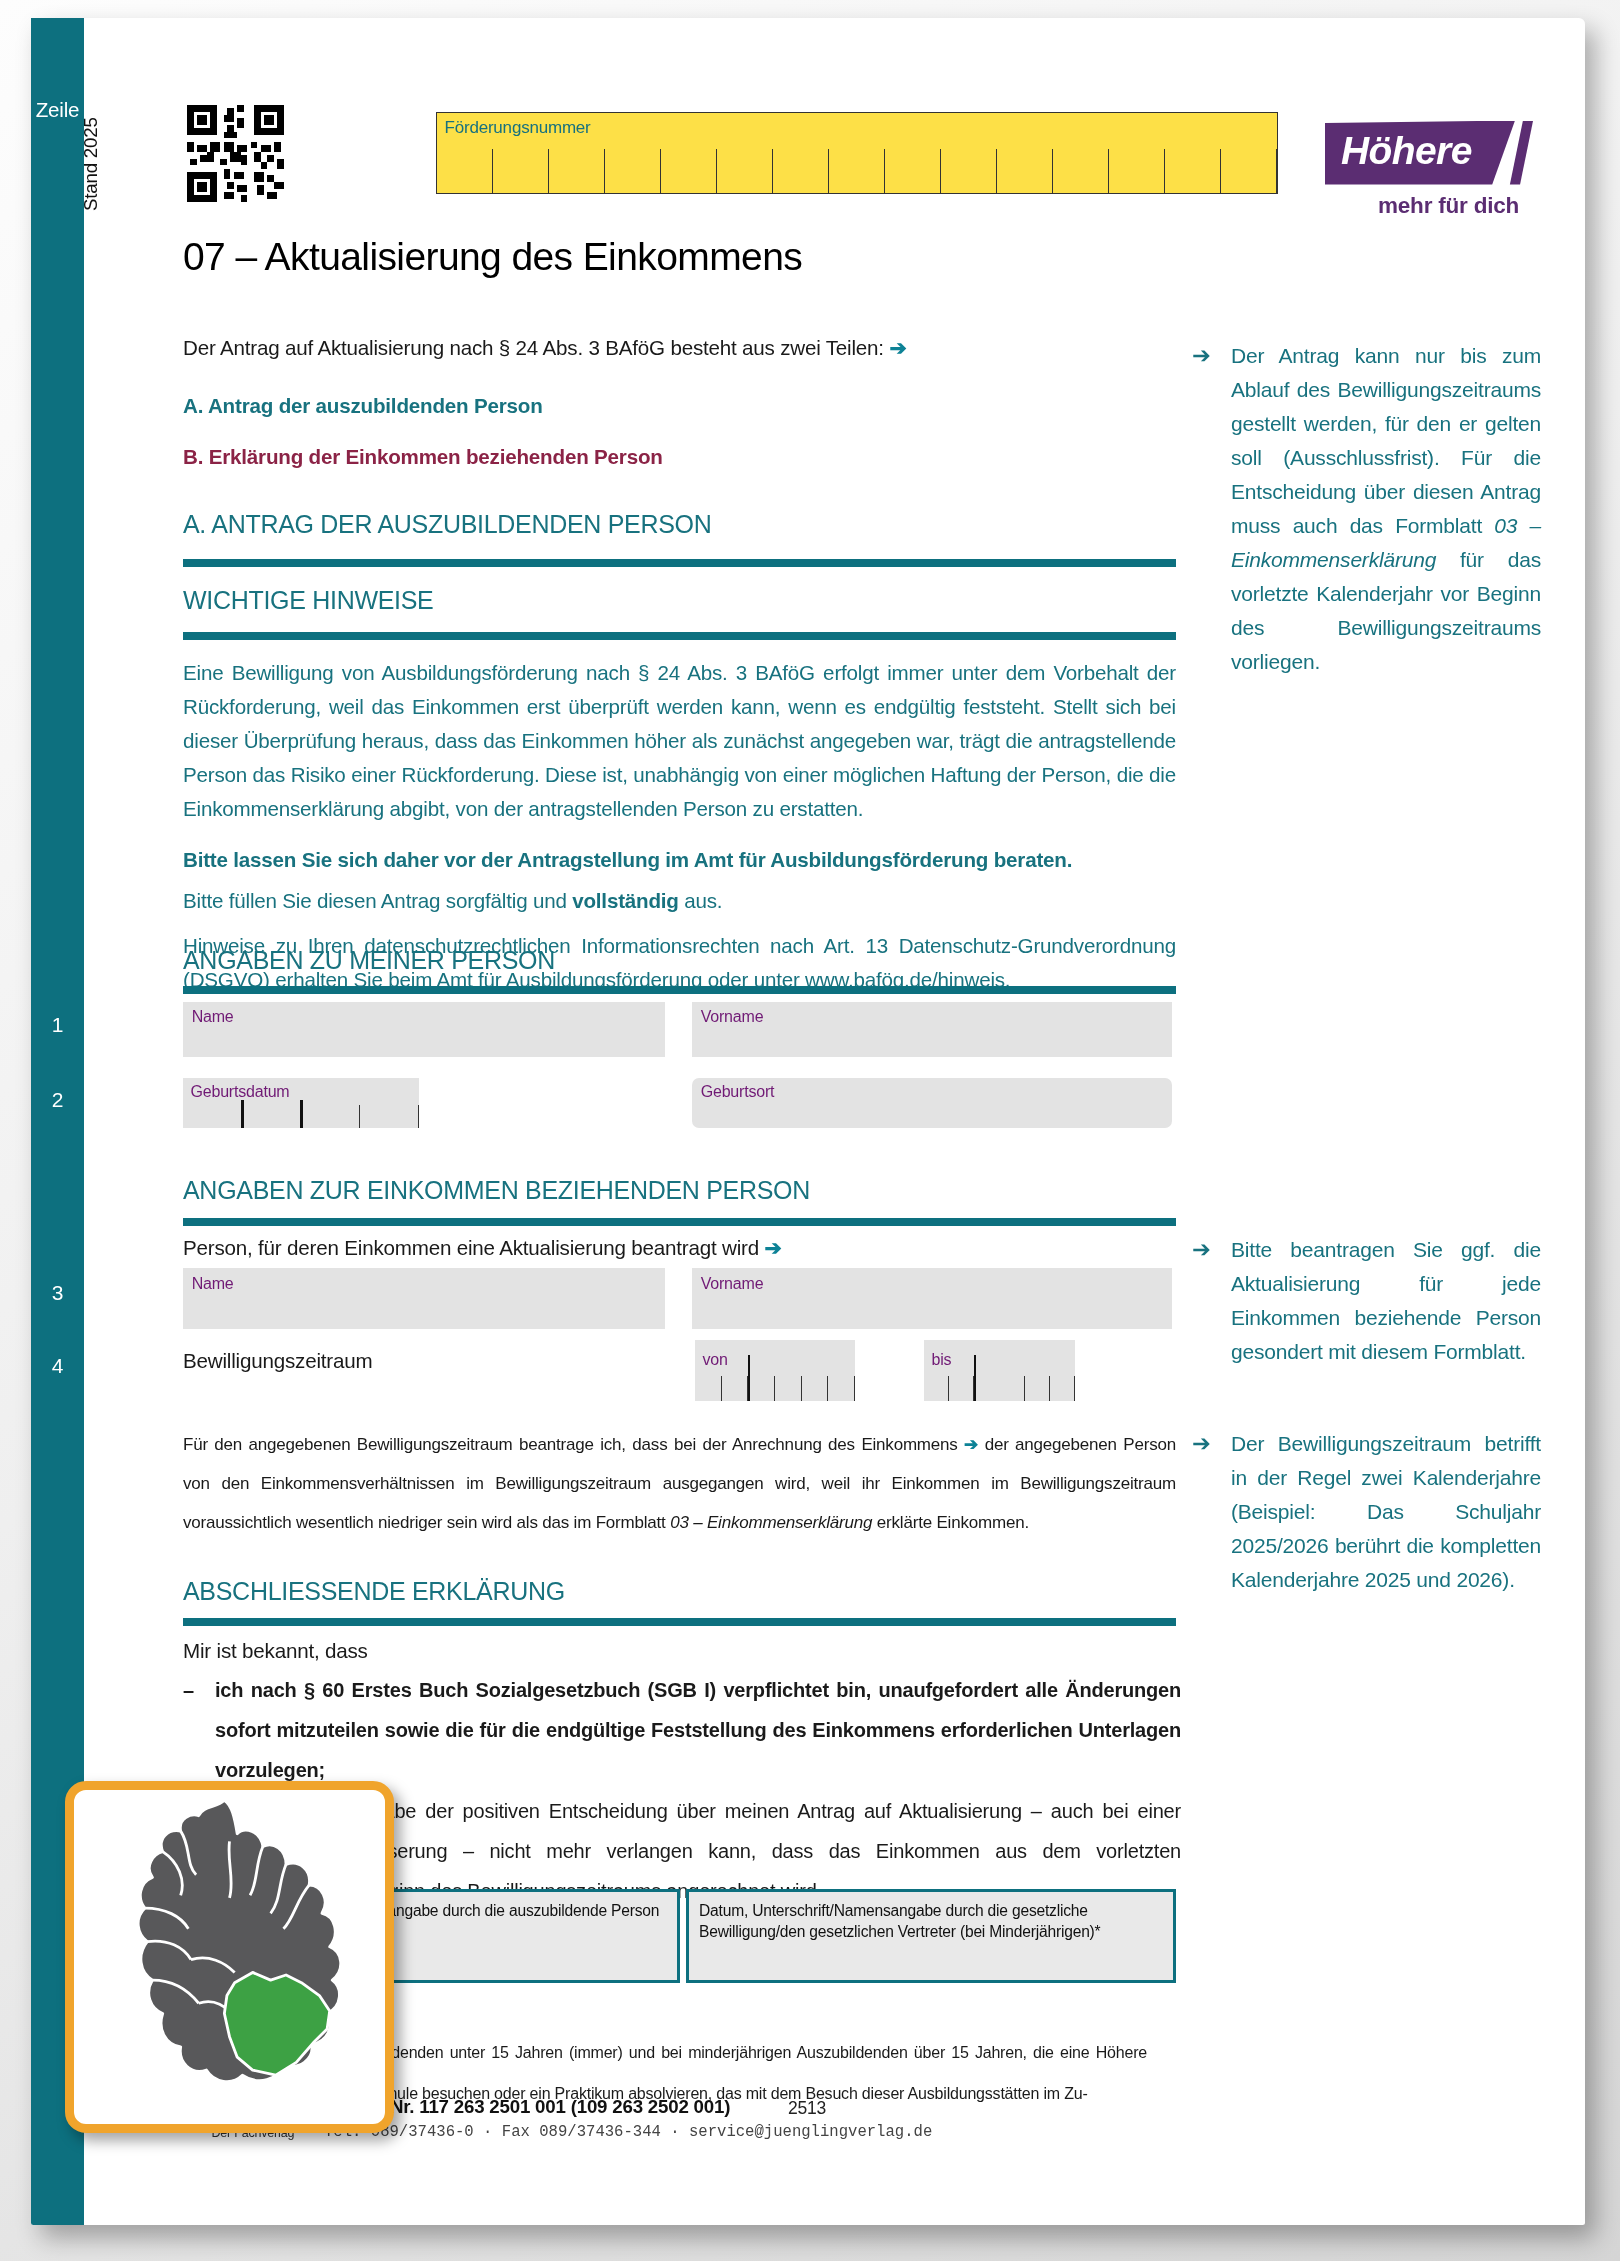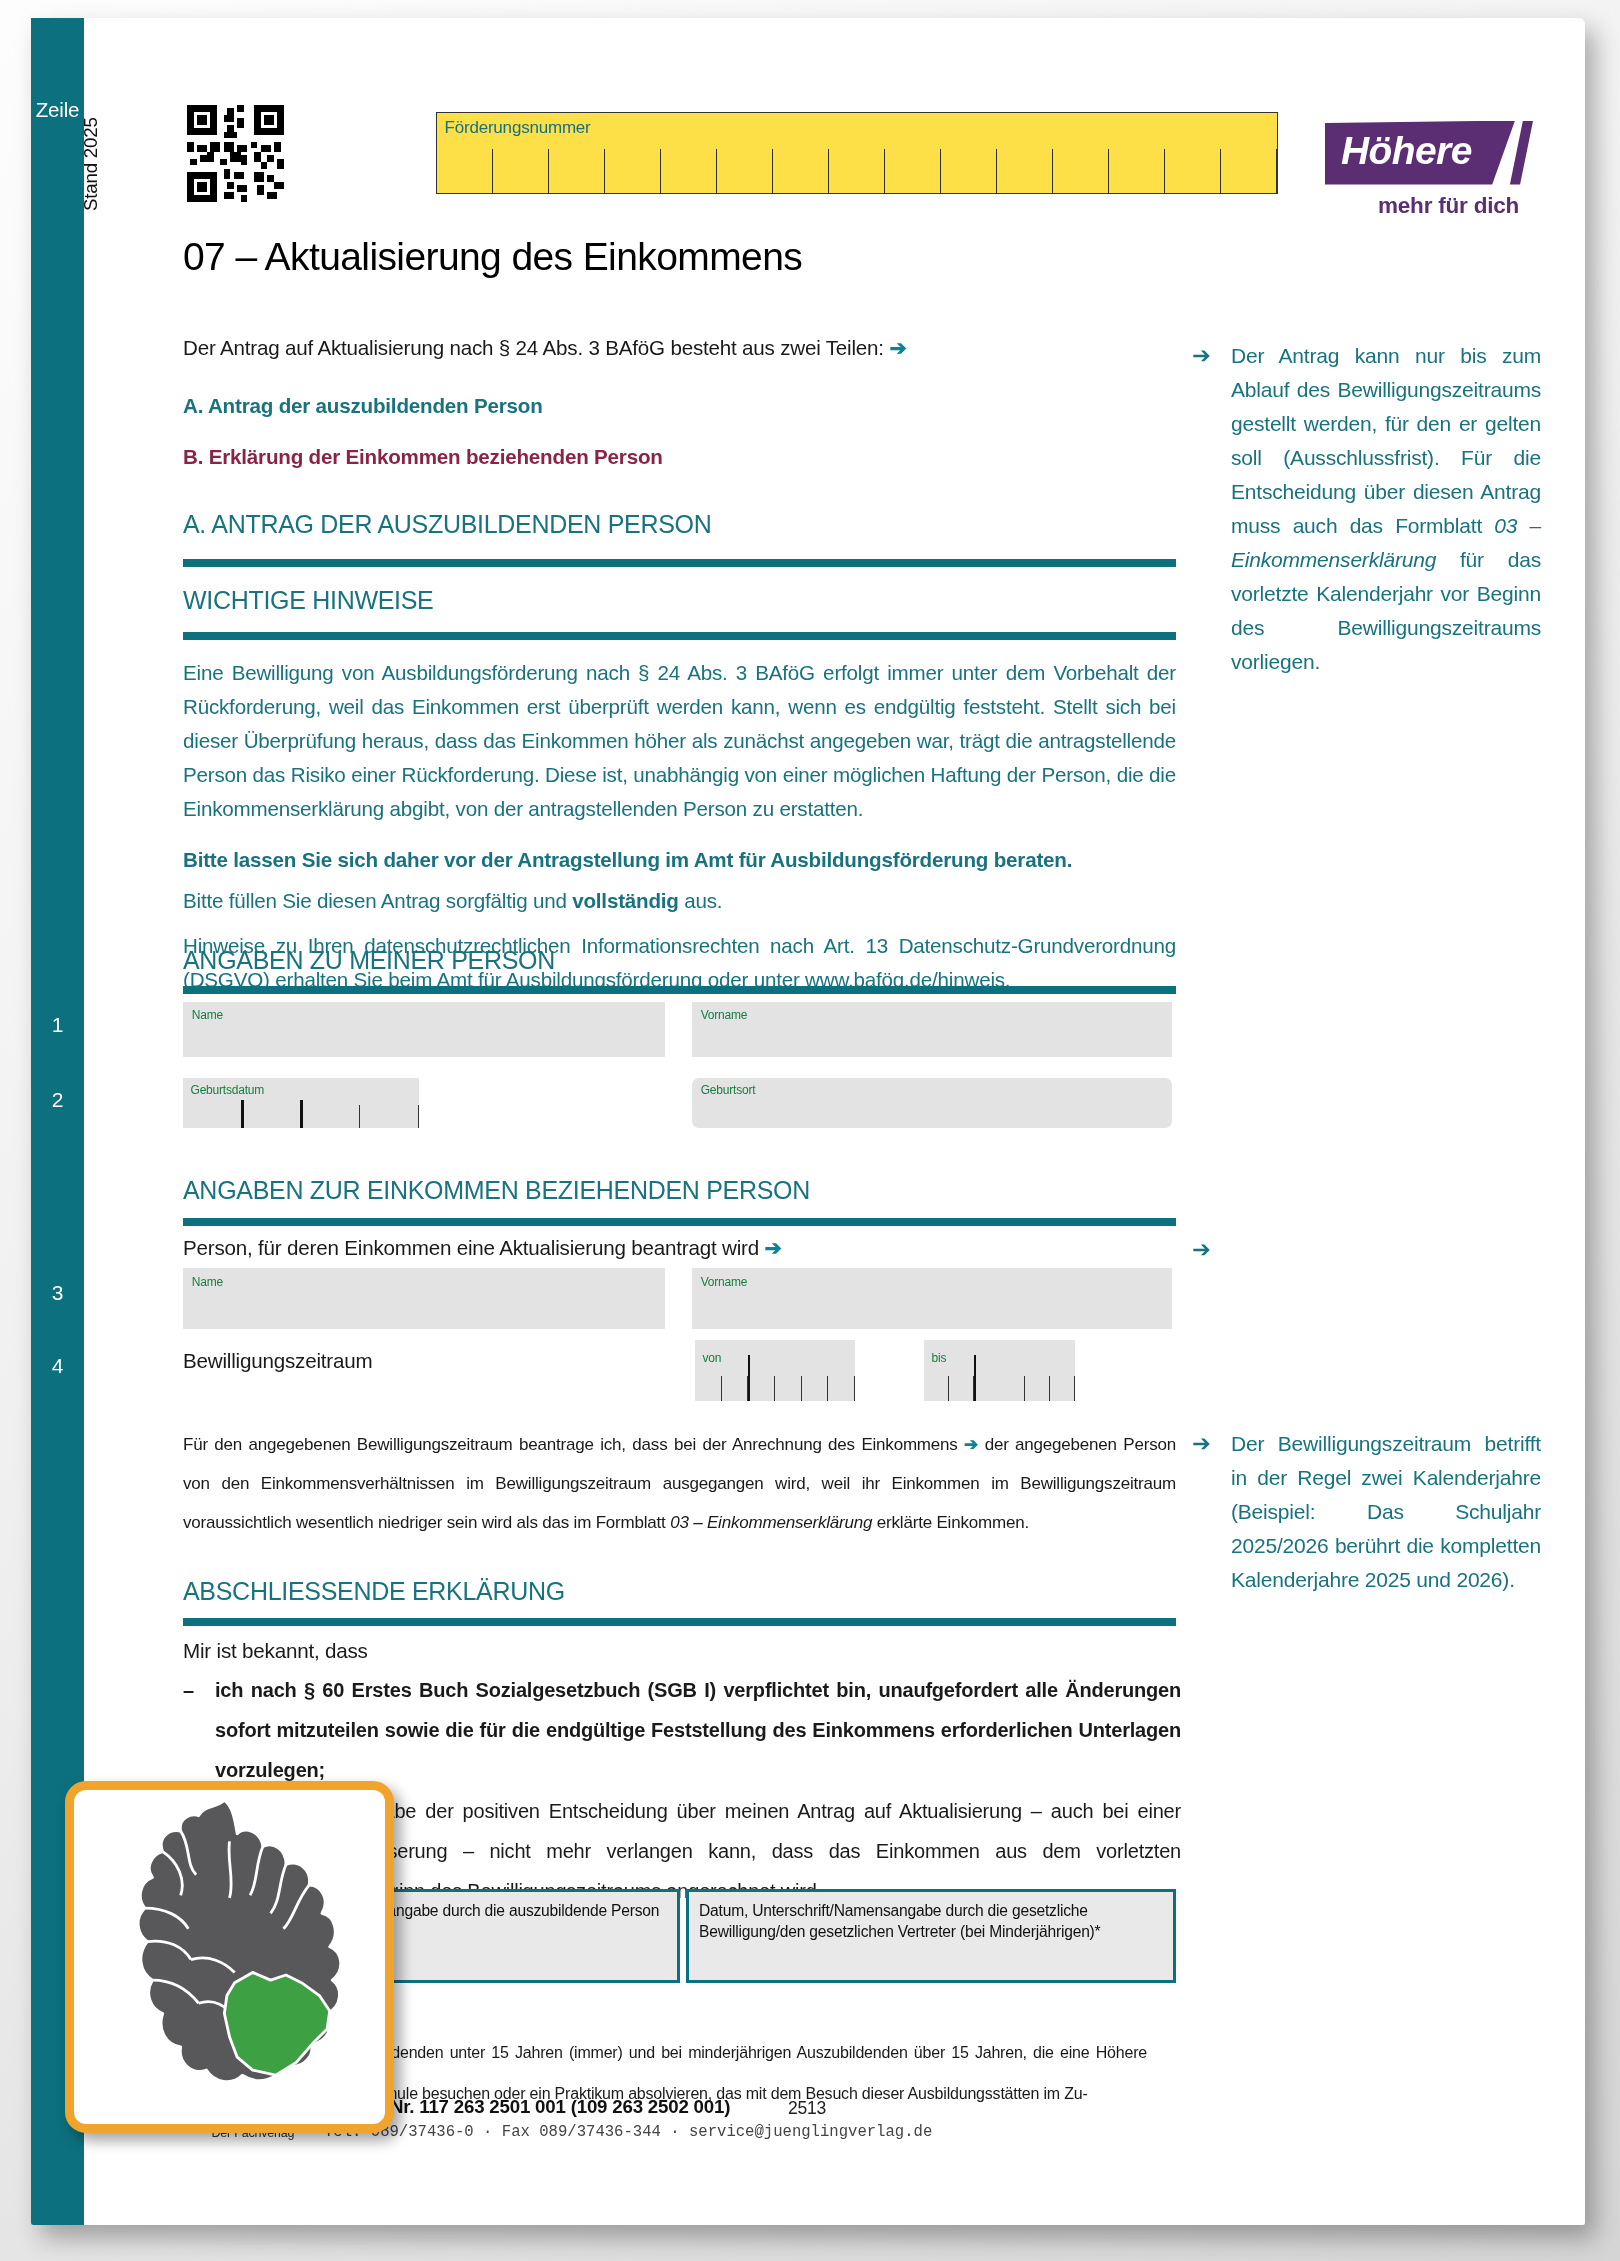--- a/index.html
+++ b/index.html
@@ -16,21 +16,21 @@
     overflow:visible;
     text-decoration:underline;
   }
   .abs { position:absolute; }
   .teal { color:#18727f; }
   .bar { background:#0d707f; }
   .rule { background:#0d707f; height:8px; }
   .sechead { font-size:25px; color:#18727f; letter-spacing:-0.3px; }
   .body-just { font-size:20.6px; line-height:34px; text-align:justify; }
   .greybox { background:#e3e3e3; }
-  .fieldlabel { font-size:12px; color:#15803d; }
+  .fieldlabel { font-size:16px; color:#701a75; }
   .cells { position:absolute; left:0; right:0; bottom:0; }
   .cells .grad { position:absolute; inset:0;
     background-image:repeating-linear-gradient(to right,
       transparent 0, transparent calc(100%/var(--n) - 0.9px),
       #333 calc(100%/var(--n) - 0.9px), #333 calc(100%/var(--n))); }
   .sep { position:absolute; bottom:0; width:2.5px; background:#111; }
   .note { display:flex; color:#18727f; font-size:21px; line-height:34px; }
   .note .arr { width:39px; flex:0 0 39px; font-size:22.5px; }
   .note .txt { flex:1; text-align:justify; }
   .bullet { display:flex; font-size:20px; line-height:40px; }
@@ -249,20 +249,21 @@
       </g>
     </svg>
   </div>
 
   <div class="abs note" style="left:1161px; top:321px; width:349px;">
     <span class="arr">➔</span>
     <span class="txt"><span>Der Antrag kann nur bis zum Ablauf des Bewilligungszeitraums gestellt werden, für den er gelten soll (Ausschlussfrist). Für die Entscheidung über diesen Antrag muss auch das Formblatt </span><span style="font-style:italic;">03 – Einkommenserklärung</span><span> für das vorletzte Kalenderjahr vor Beginn des Bewilligungszeitraums vorliegen.</span></span>
   </div>
   <div class="abs note" style="left:1161px; top:1215px; width:349px;">
     <span class="arr">➔</span>
+    <span class="txt">Bitte beantragen Sie ggf. die Aktualisierung für jede Einkommen beziehende Person gesondert mit diesem Formblatt.</span>
   </div>
   <div class="abs note" style="left:1161px; top:1409px; width:349px;">
     <span class="arr">➔</span>
     <span class="txt">Der Bewilligungszeitraum betrifft in der Regel zwei Kalenderjahre (Beispiel: Das Schuljahr 2025/2026 berührt die kompletten Kalenderjahre 2025 und 2026).</span>
   </div>
 
 </div>
 
 
 </body></html>

